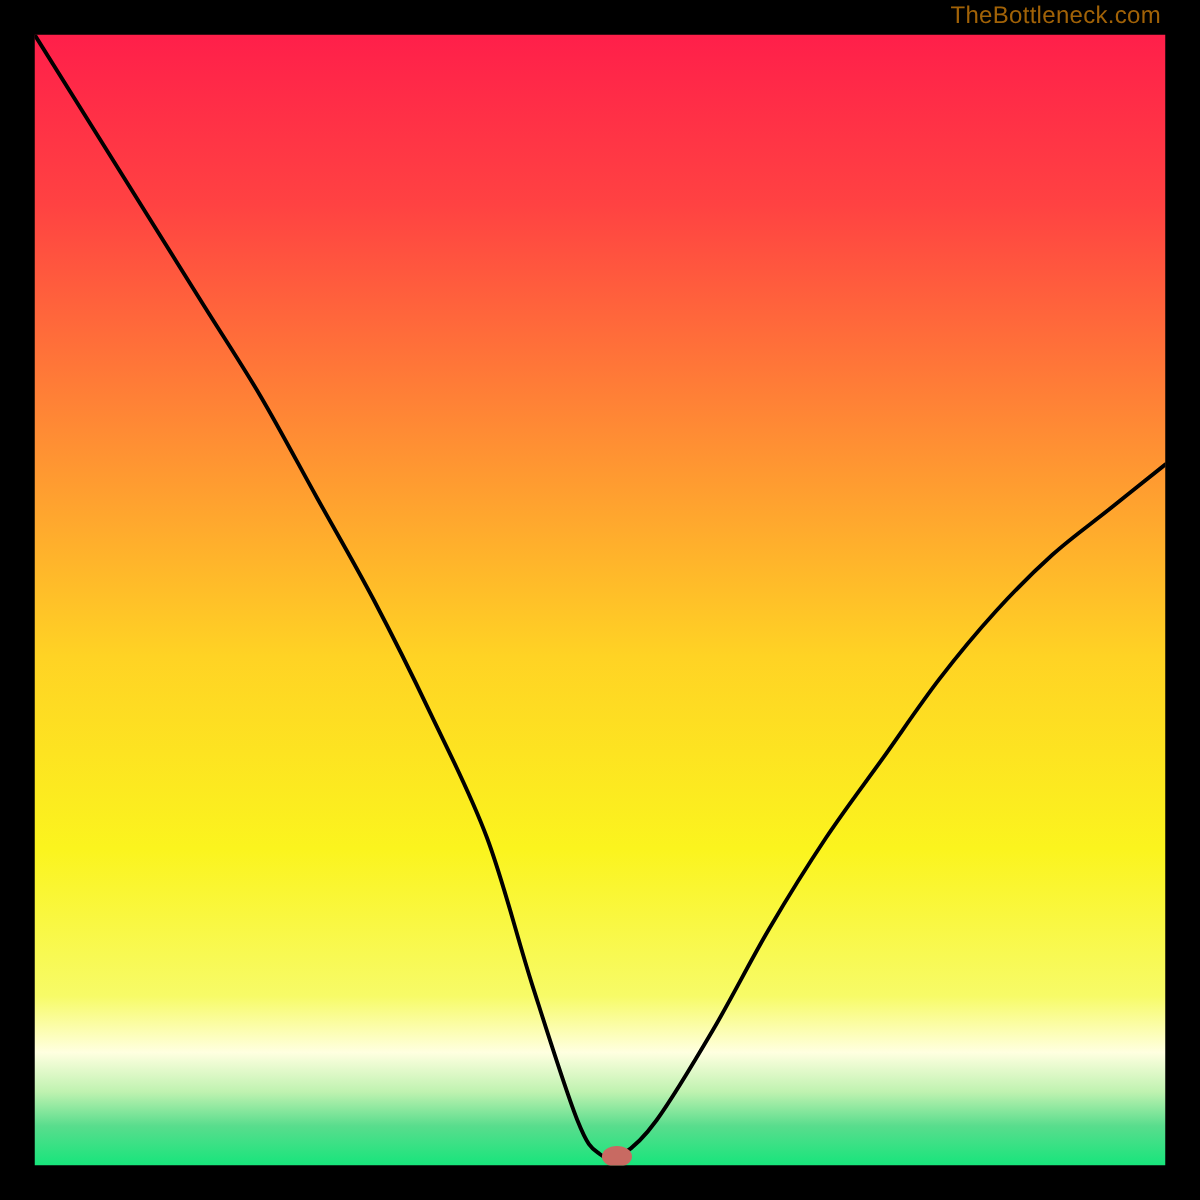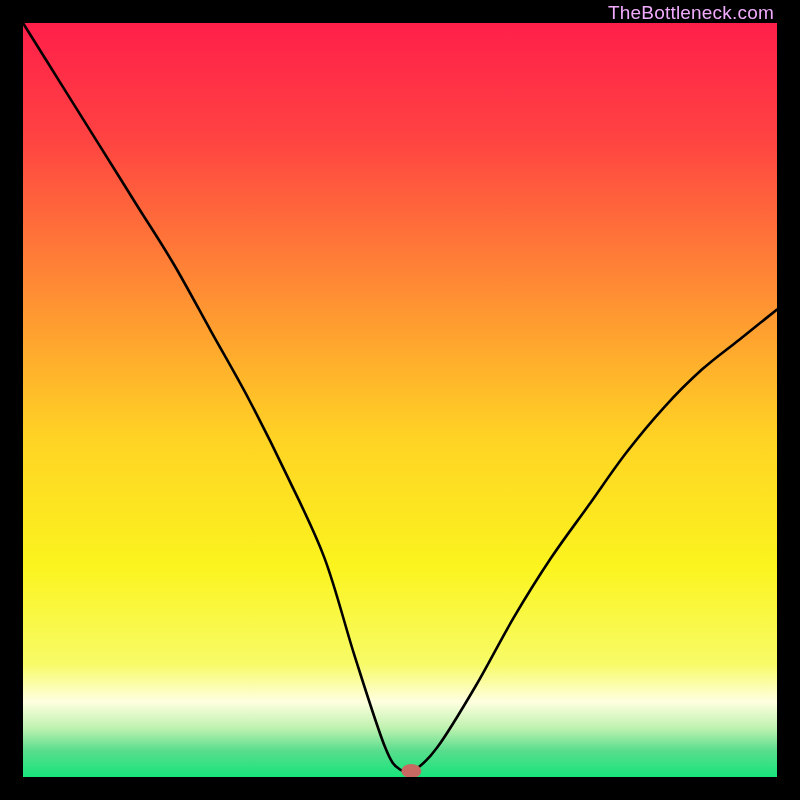--- a/index.html
+++ b/index.html
@@ -16,22 +16,22 @@
     left: 23px;
     top: 23px;
     width: 754px;
     height: 754px;
     background: #000;
   }
   .watermark {
     position: absolute;
     top: 2px;
     right: 26px;
-    color: #f0abfc;
-    font-size: 19px;
+    color: #a16207;
+    font-size: 16px;
     font-weight: 500;
     letter-spacing: 0.2px;
     z-index: 10;
   }
   svg {
     display: block;
   }
 </style>
 </head>
 <body>

